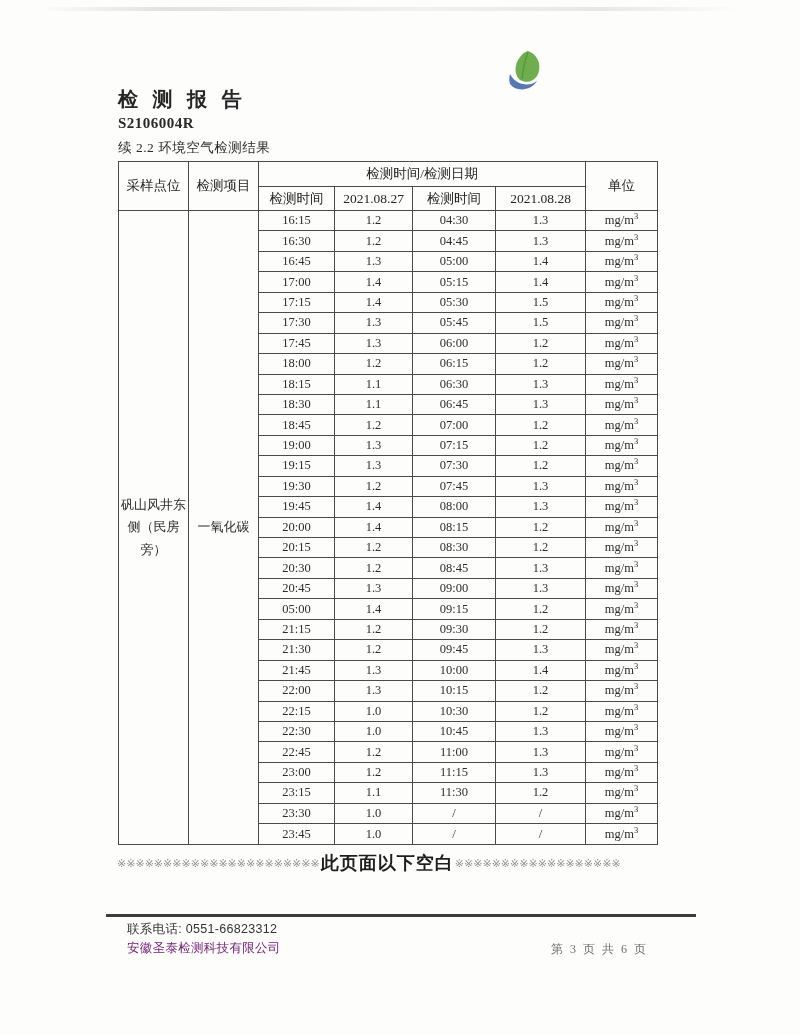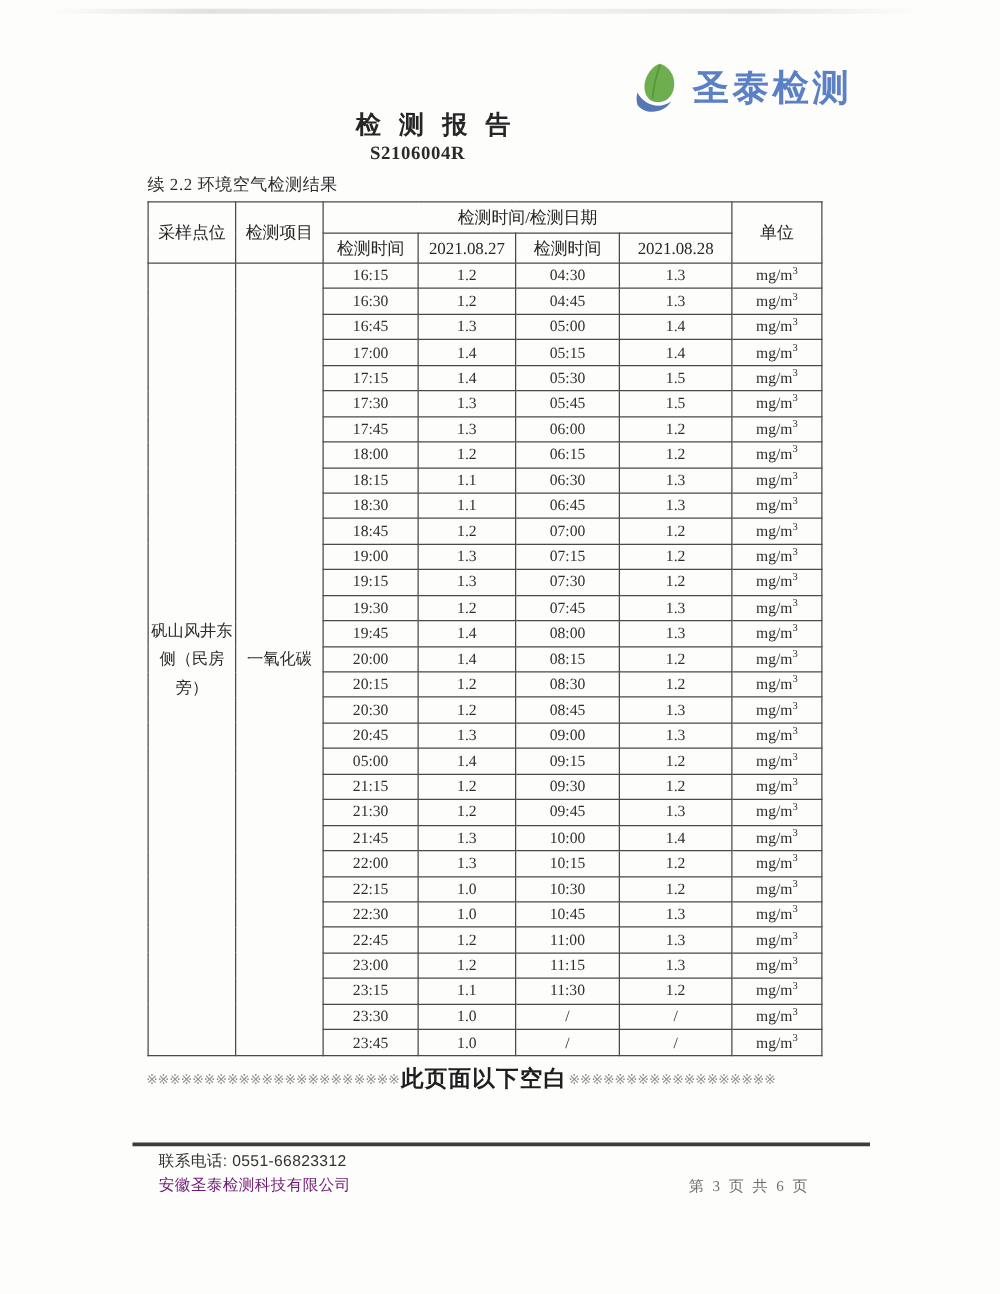--- a/index.html
+++ b/index.html
@@ -26,26 +26,26 @@
   .logo-mark { width: 40px; height: 42px; display: inline-block; }
   .logo-text {
     font-size: 29px; font-weight: bold; color: #5b80c5;
     letter-spacing: 3px; margin-left: 8px; line-height: 1;
     font-family: "Liberation Sans", "DejaVu Sans", sans-serif;
   }
 
   
   .title {
     position: absolute; top: 86px; left: 118px; width: 460px;
-    text-align: center; font-size: 20px; font-weight: bold; color: #262626;
+    text-align: left; font-size: 20px; font-weight: bold; color: #262626;
     letter-spacing: 3px; word-spacing: 3px;
   }
   .report-no {
-    position: absolute; top: 115px; left: 104px; width: 460px;
-    text-align: center; font-size: 15px; font-weight: bold; color: #2a2a2a;
+    position: absolute; top: 115px; left: 118px; width: 460px;
+    text-align: left; font-size: 15px; font-weight: bold; color: #2a2a2a;
     font-family: "Liberation Serif", "DejaVu Serif", serif; letter-spacing: .5px;
   }
   .caption {
     position: absolute; top: 139px; left: 118px;
     font-size: 13.5px; color: #2c2c2c; letter-spacing: .5px;
     font-family: "Liberation Serif", "DejaVu Serif", serif;
   }
 
   
   table.results {
@@ -114,21 +114,20 @@
   <div class="scan-streak"></div>
 
   <div class="logo">
     <span class="logo-mark">
       <svg width="40" height="42" viewBox="0 0 40 42" xmlns="http://www.w3.org/2000/svg">
         <path d="M22 1 C31 4 36 14 32 24 C29 31 21 34 14 30 C9 26 8 17 12 10 C15 5 18 2 22 1 Z" fill="#6fae4e"></path>
         <path d="M22 2 C19 10 17 19 16 29" stroke="#58963c" stroke-width="1.4" fill="none"></path>
         <path d="M4 24 C9 34 22 38 31 31 C26 40 11 43 4 34 C3 31 3 27 4 24 Z" fill="#5577b5"></path>
       </svg>
     </span>
-    <span class="logo-text">圣泰检测</span>
   </div>
 
   <div class="title">检 测 报 告</div>
   <div class="report-no">S2106004R</div>
   <div class="caption">续 2.2 环境空气检测结果</div>
 
   <table class="results">
     <colgroup>
       <col style="width:70px">
         <col style="width:70px">

